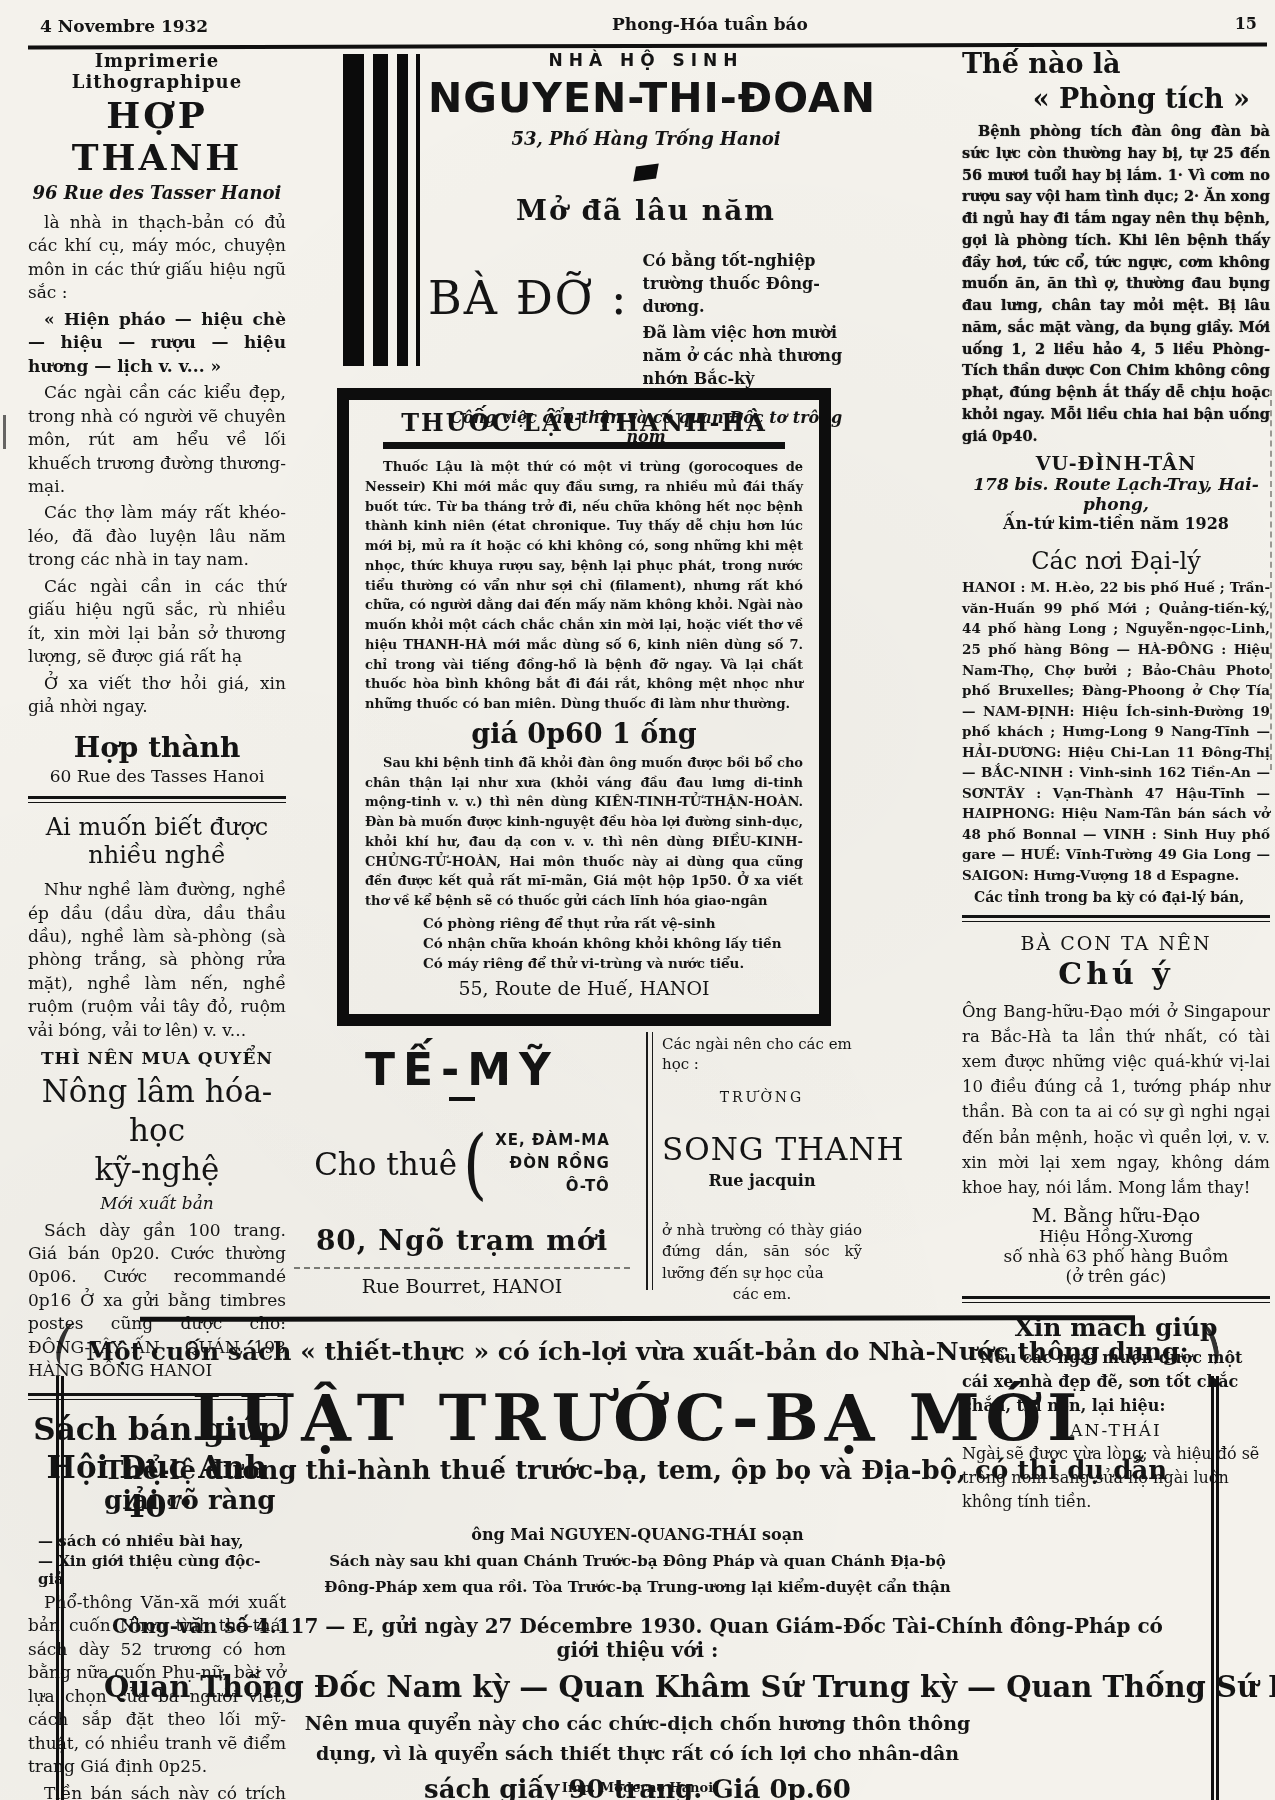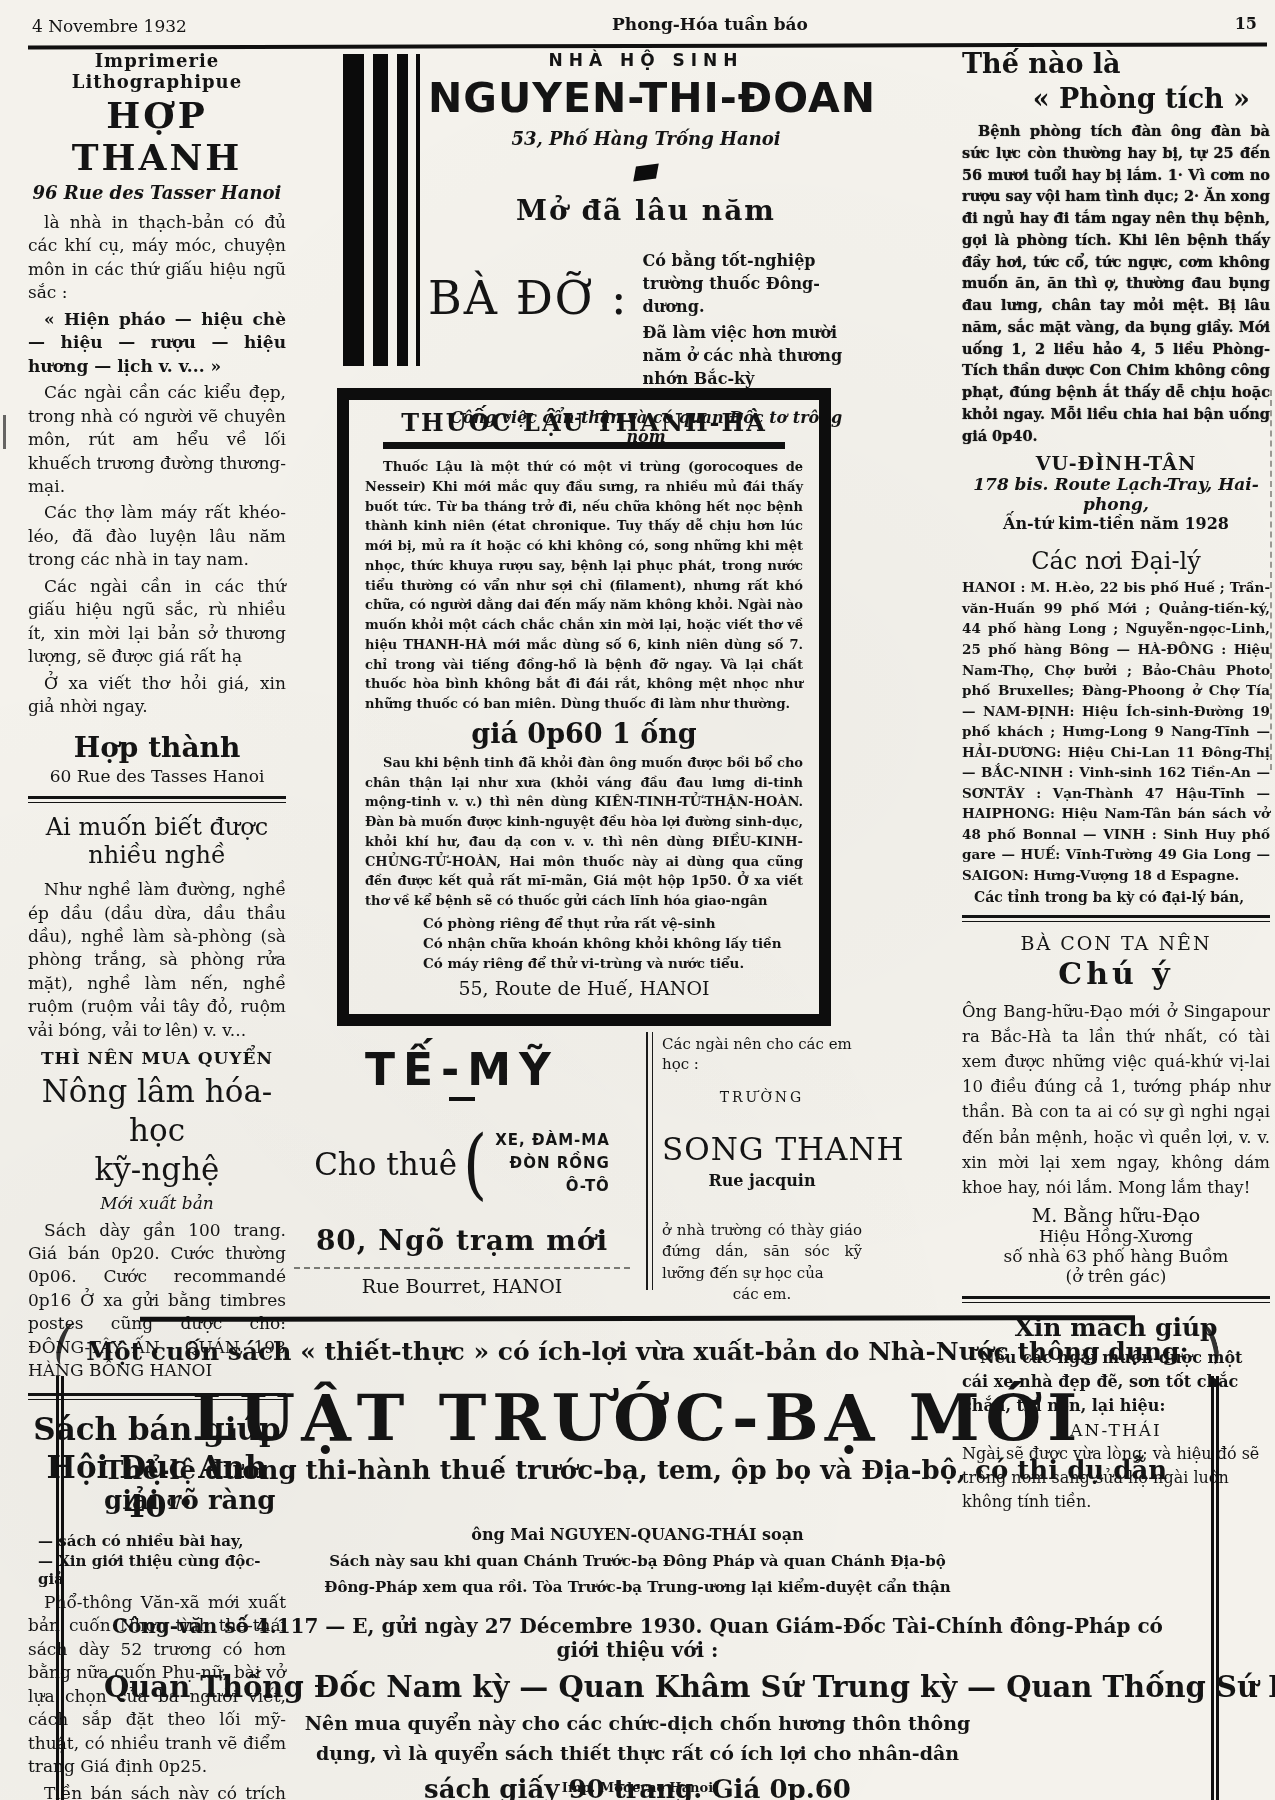--- a/index.html
+++ b/index.html
@@ -4,21 +4,21 @@
 <style>
   html,body{margin:0;padding:0;background:#888;}
   #page{position:relative;width:1275px;height:1800px;margin:0 auto;
     background:#f4f2ec;
     background-image:radial-gradient(circle at 60% 40%, rgba(0,0,0,0.025), transparent 55%),
                      radial-gradient(circle at 15% 80%, rgba(0,0,0,0.03), transparent 45%);
     color:#141414;font-family:"DejaVu Serif","Liberation Serif",serif;overflow:hidden;}
   .j{text-align:justify;}
   .b{font-weight:bold;}
   
-  .hdr-date{position:absolute;left:32px;top:16px;font-size:17px;font-weight:normal;}
+  .hdr-date{position:absolute;left:40px;top:16px;font-size:17px;font-weight:bold;}
   .hdr-title{position:absolute;left:560px;top:14px;width:300px;text-align:center;font-size:17px;font-weight:bold;}
   .hdr-page{position:absolute;right:18px;top:14px;font-size:16px;font-weight:bold;}
   .hdr-rule{position:absolute;left:28px;right:8px;top:44px;height:4px;background:#101010;transform:rotate(-0.15deg);}
   .edge-dash{position:absolute;right:3px;top:390px;height:380px;border-left:2px dashed #55524c;opacity:.55;}
   .edge-mark{position:absolute;left:3px;top:415px;height:34px;border-left:3px solid #2a2a2a;opacity:.7;}
   
   .col-left{position:absolute;left:28px;top:50px;width:258px;}
   .col-right{position:absolute;left:962px;top:46px;width:308px;}
   .rule-double{border-top:3px solid #131313;border-bottom:1px solid #131313;height:3px;margin:10px 0;}
   .p{font-size:17px;line-height:1.38;margin:3px 0;text-indent:16px;}

